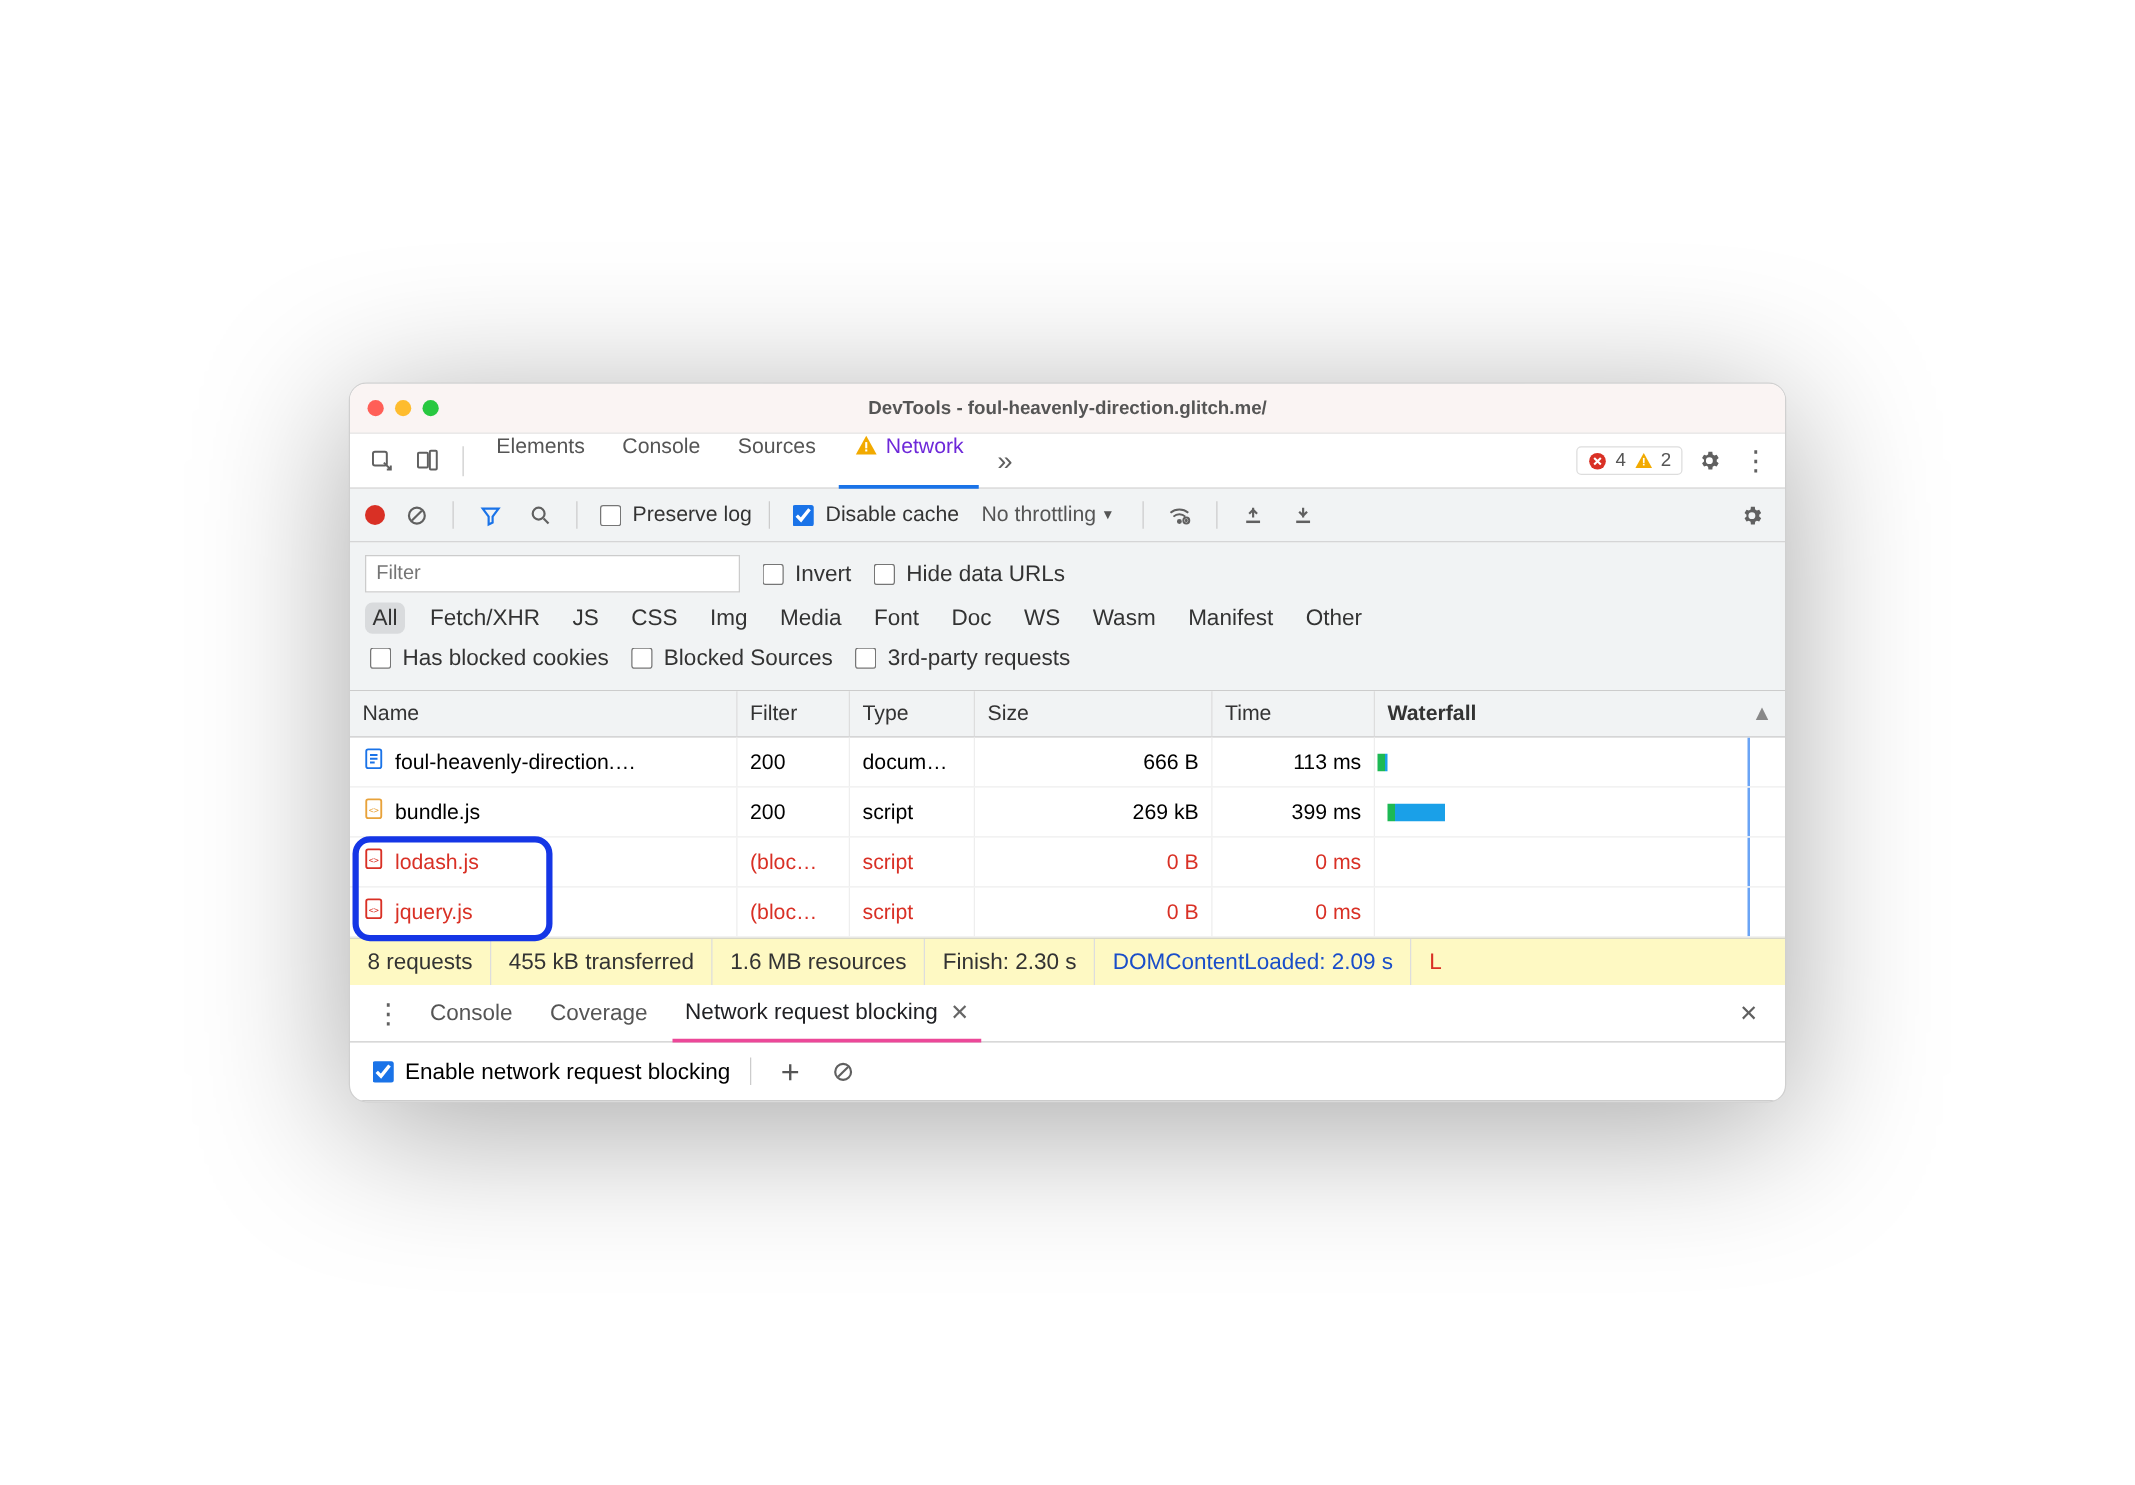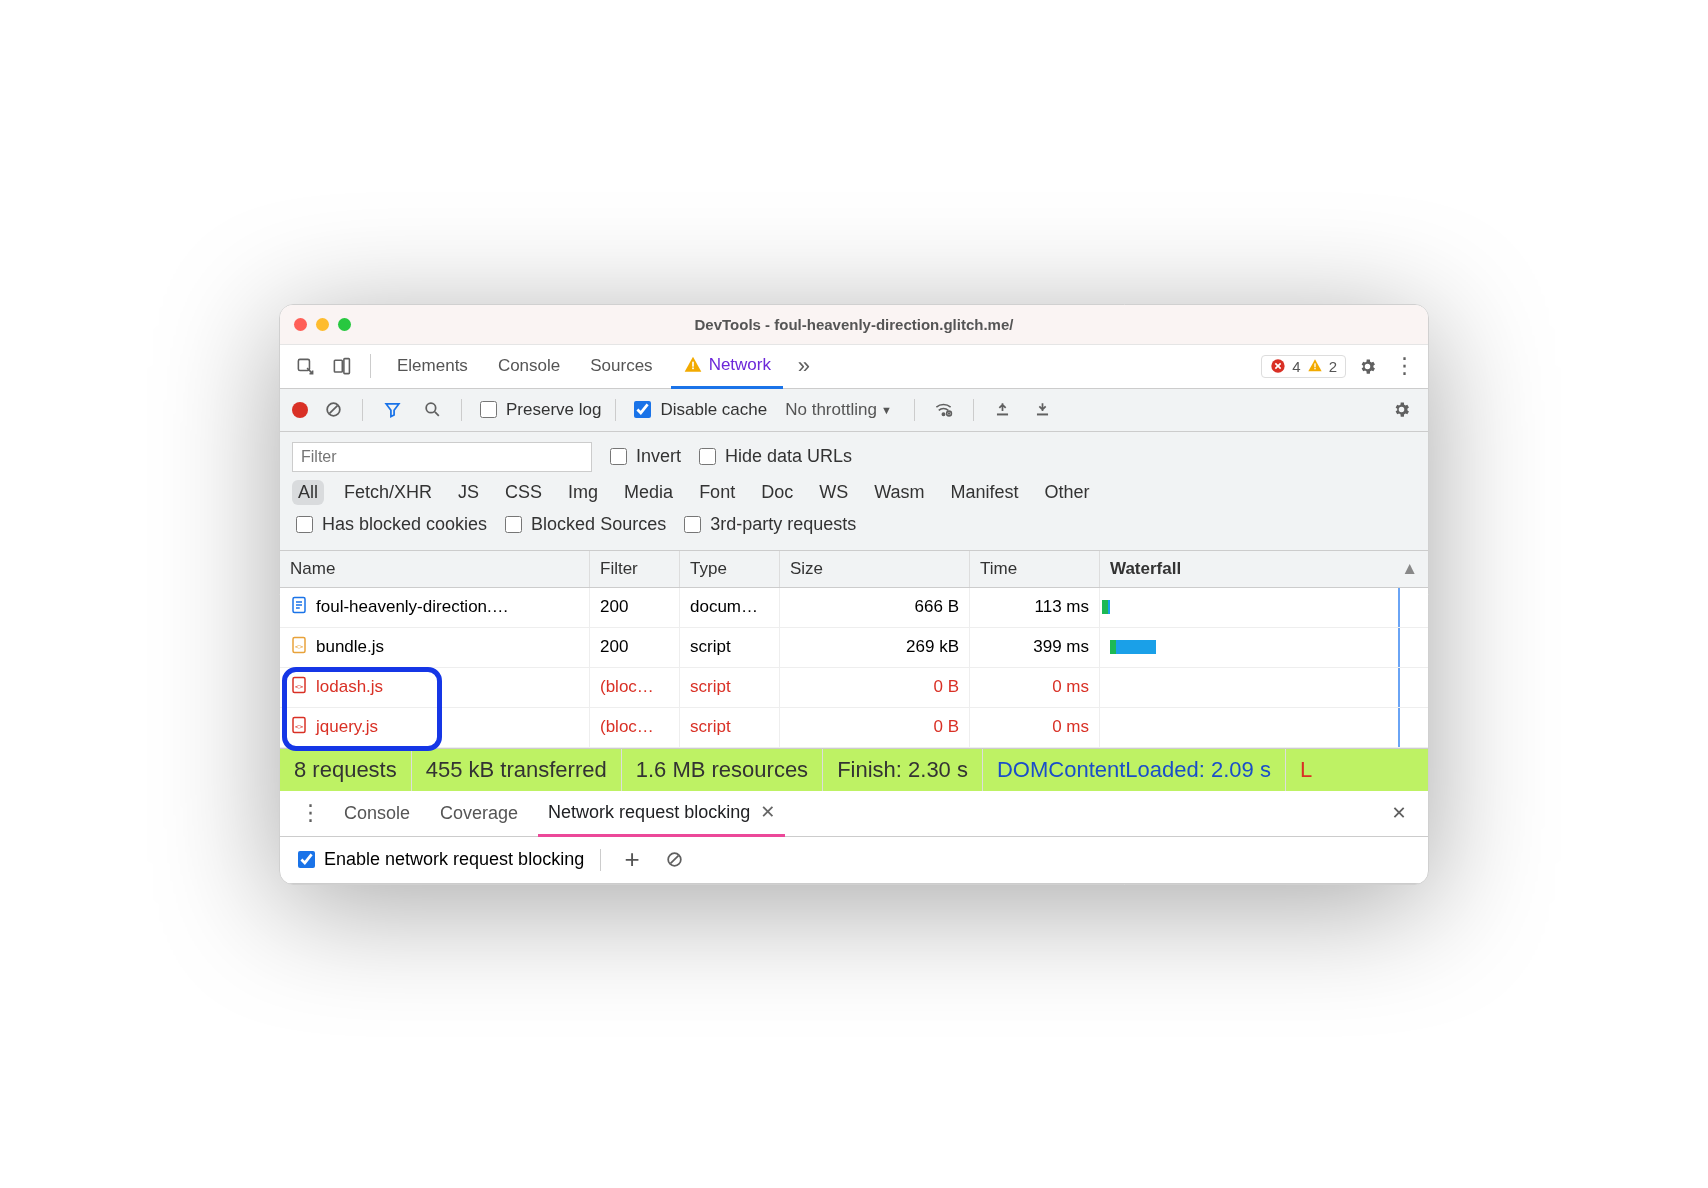--- a/index.html
+++ b/index.html
@@ -38,21 +38,21 @@
   .titlebar .title {
     position:absolute; left:0; right:0; text-align:center;
     font-size:15px; color:#555; font-weight:600; pointer-events:none;
   }
 
   .tabs {
     display:flex; align-items:center; height:44px;
     border-bottom:1px solid #ccc; padding:0 10px; gap:6px; font-size:17px; color:#555;
   }
   .tabs .sep { width:1px; height:24px; background:#ccc; margin:0 8px; }
-  .tab { padding:0 12px; height:44px; display:flex; align-items:center; gap:6px; cursor:pointer; }
+  .tab { padding:0 12px; height:44px; display:flex; align-items:flex-start; gap:6px; cursor:pointer; }
   .tab.active { color:#6d28d9; border-bottom:3px solid #1a73e8; margin-bottom:-1px; font-weight:500; }
   .spacer { flex:1; }
   .badges { display:flex; align-items:center; gap:6px; border:1px solid #ddd; padding:2px 8px; border-radius:4px; font-size:15px; }
   .icon-btn { display:flex; align-items:center; justify-content:center; width:30px; height:30px; cursor:pointer; color:#606060; }
   .icon-btn svg { width:19px; height:19px; }
 
   .toolbar {
     display:flex; align-items:center; gap:10px; padding:6px 12px;
     background:#f1f3f4; border-bottom:1px solid #ccc; font-size:17px; color:#333;
   }
@@ -93,22 +93,22 @@
   .wf-bar .a{ position:absolute; top:0; bottom:0; }
   .wf-vline{ position:absolute; top:0; bottom:0; width:2px; background:#6aa4f5; right:28px;}
 
   .rows-wrap{ position:relative; }
   .annot {
     position:absolute; border:5px solid #1536e6; border-radius:14px;
     pointer-events:none;
   }
 
   .statusbar{
-    display:flex; gap:0; border-top:1px solid #ccc; background:#bef264;
-    font-size:22px; color:#333; overflow:hidden; white-space:nowrap;
+    display:flex; gap:0; border-top:1px solid #ccc; background:#fef9c3;
+    font-size:18px; color:#333; overflow:hidden; white-space:nowrap;
   }
   .statusbar span{ padding:8px 14px; border-right:1px solid #ddd;}
   .statusbar .dcl{ color:#1a4ec9;}
   .statusbar .ld{ color:#d93025;}
 
   .drawer-tabs{
     display:flex; align-items:center; gap:10px; padding:0 14px; height:46px;
     border-bottom:1px solid #ccc; font-size:18px; color:#555;
   }
   .drawer-tabs .dt{ padding:0 10px; height:46px; display:flex; align-items:center; gap:8px;}

